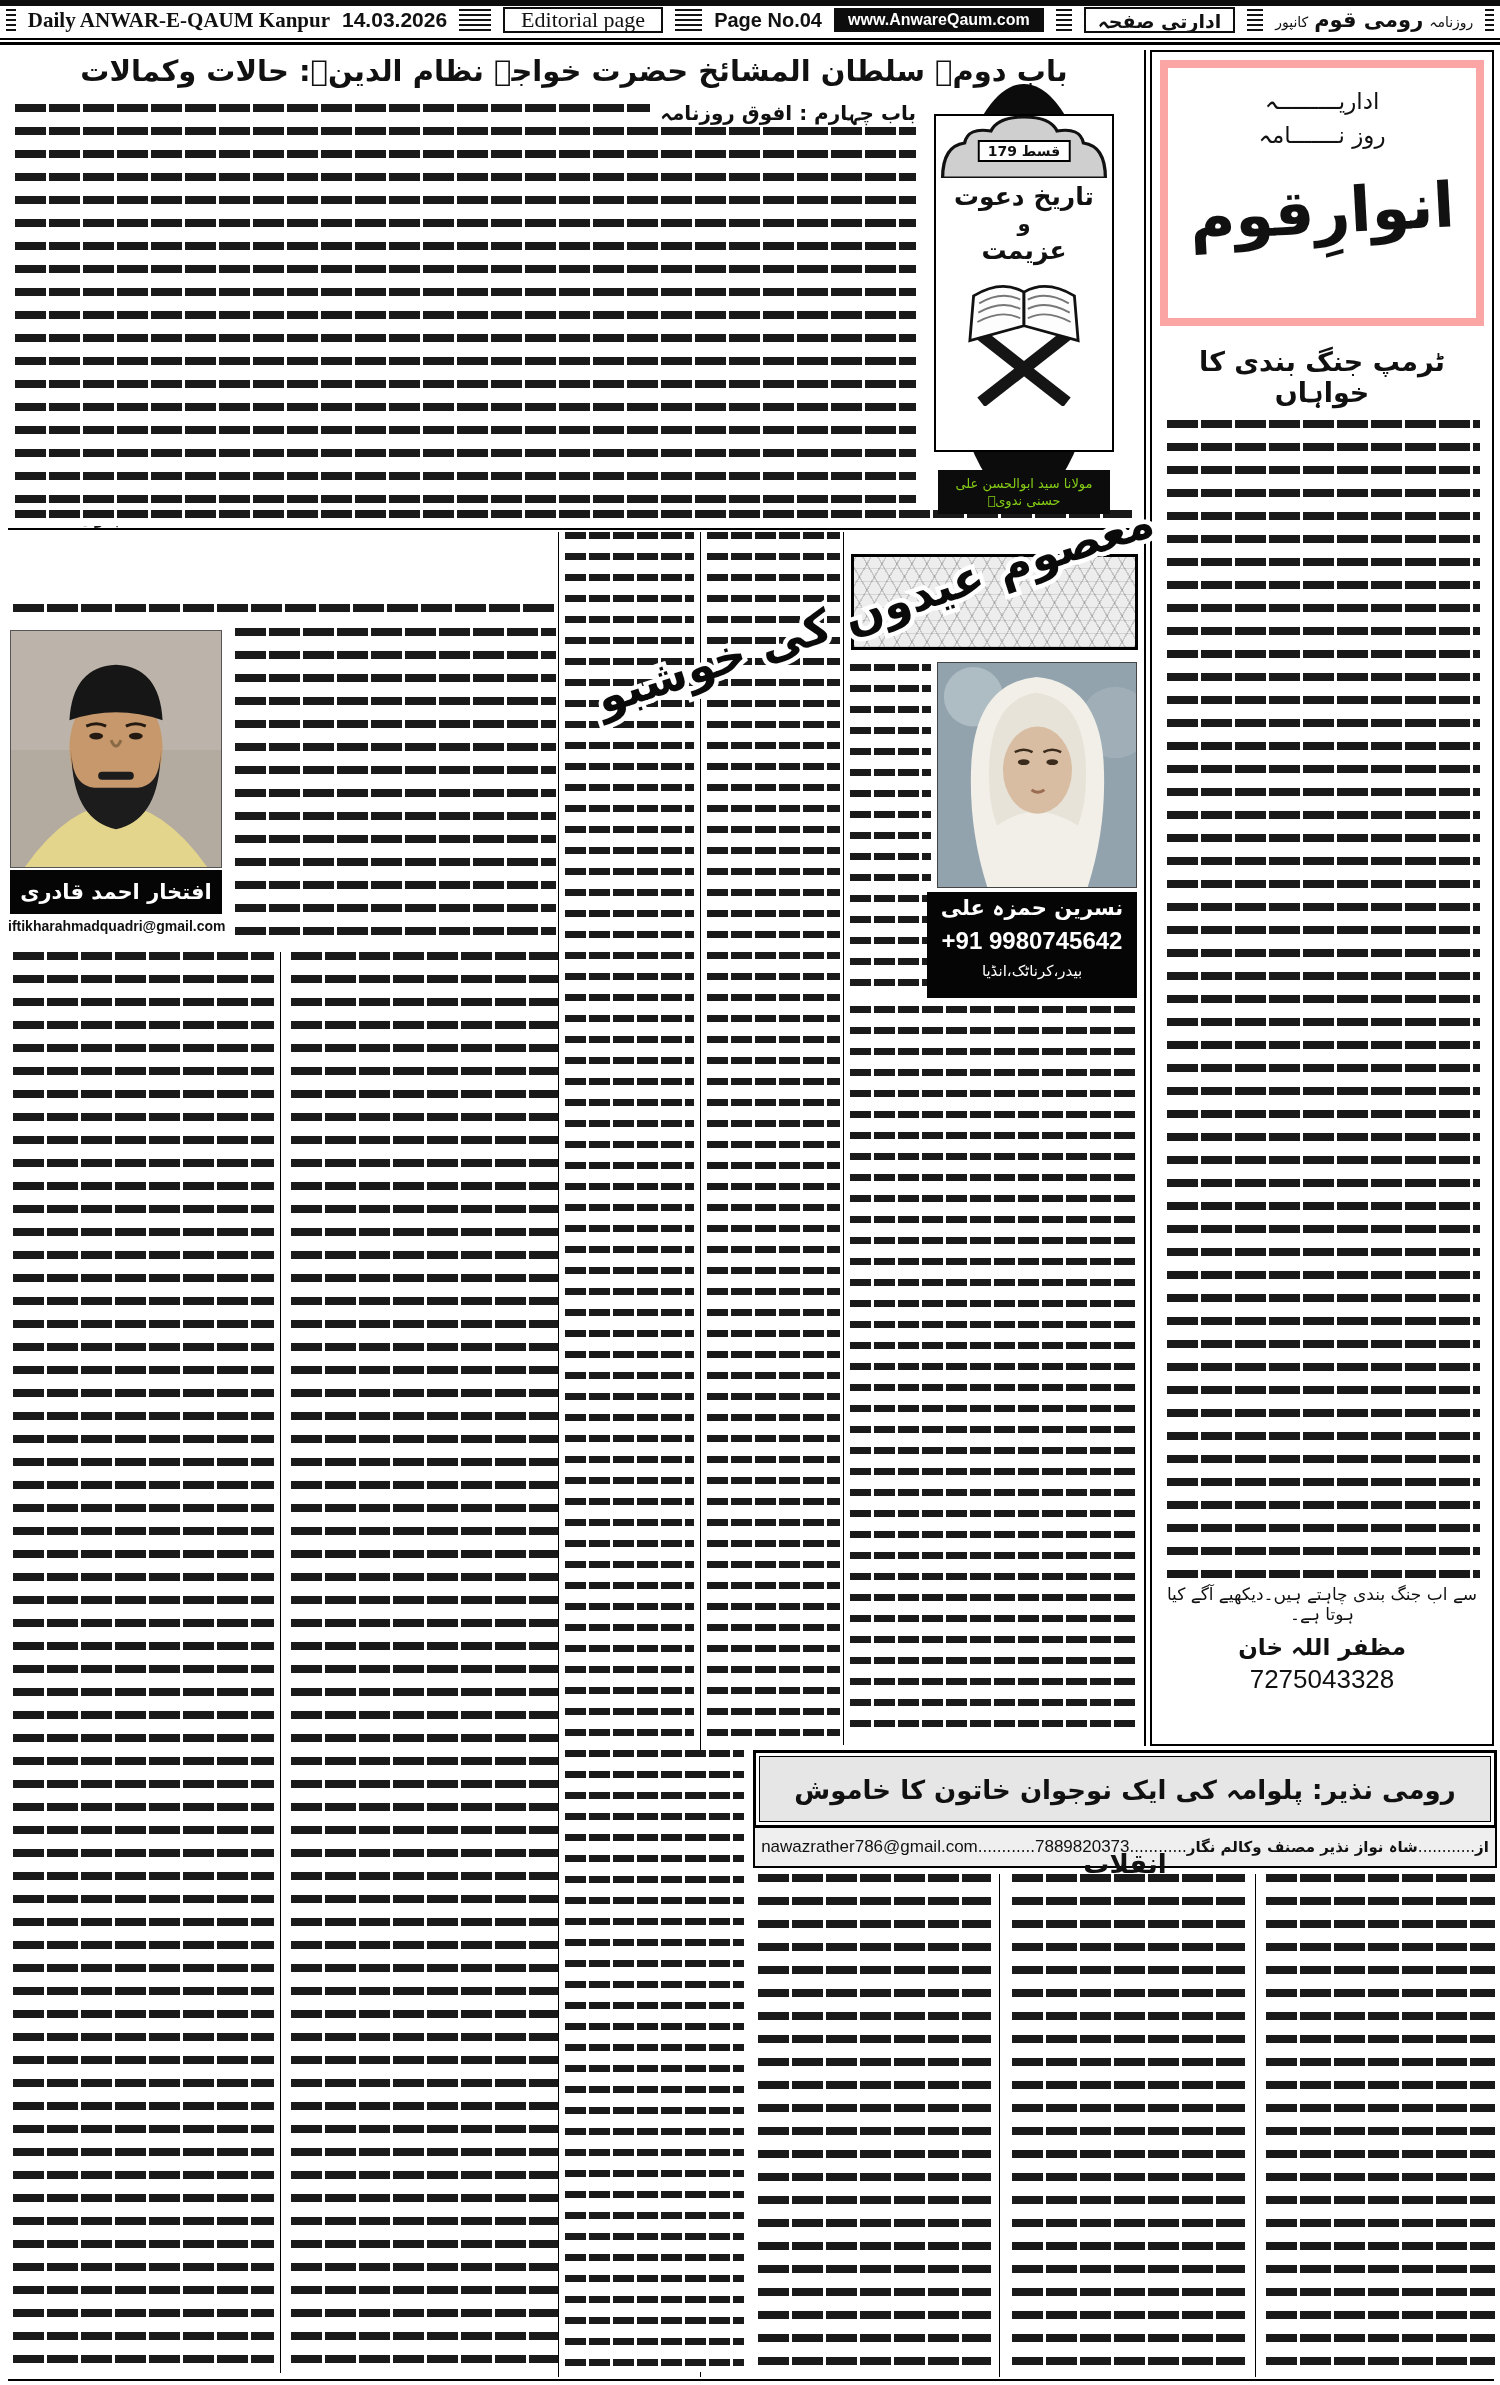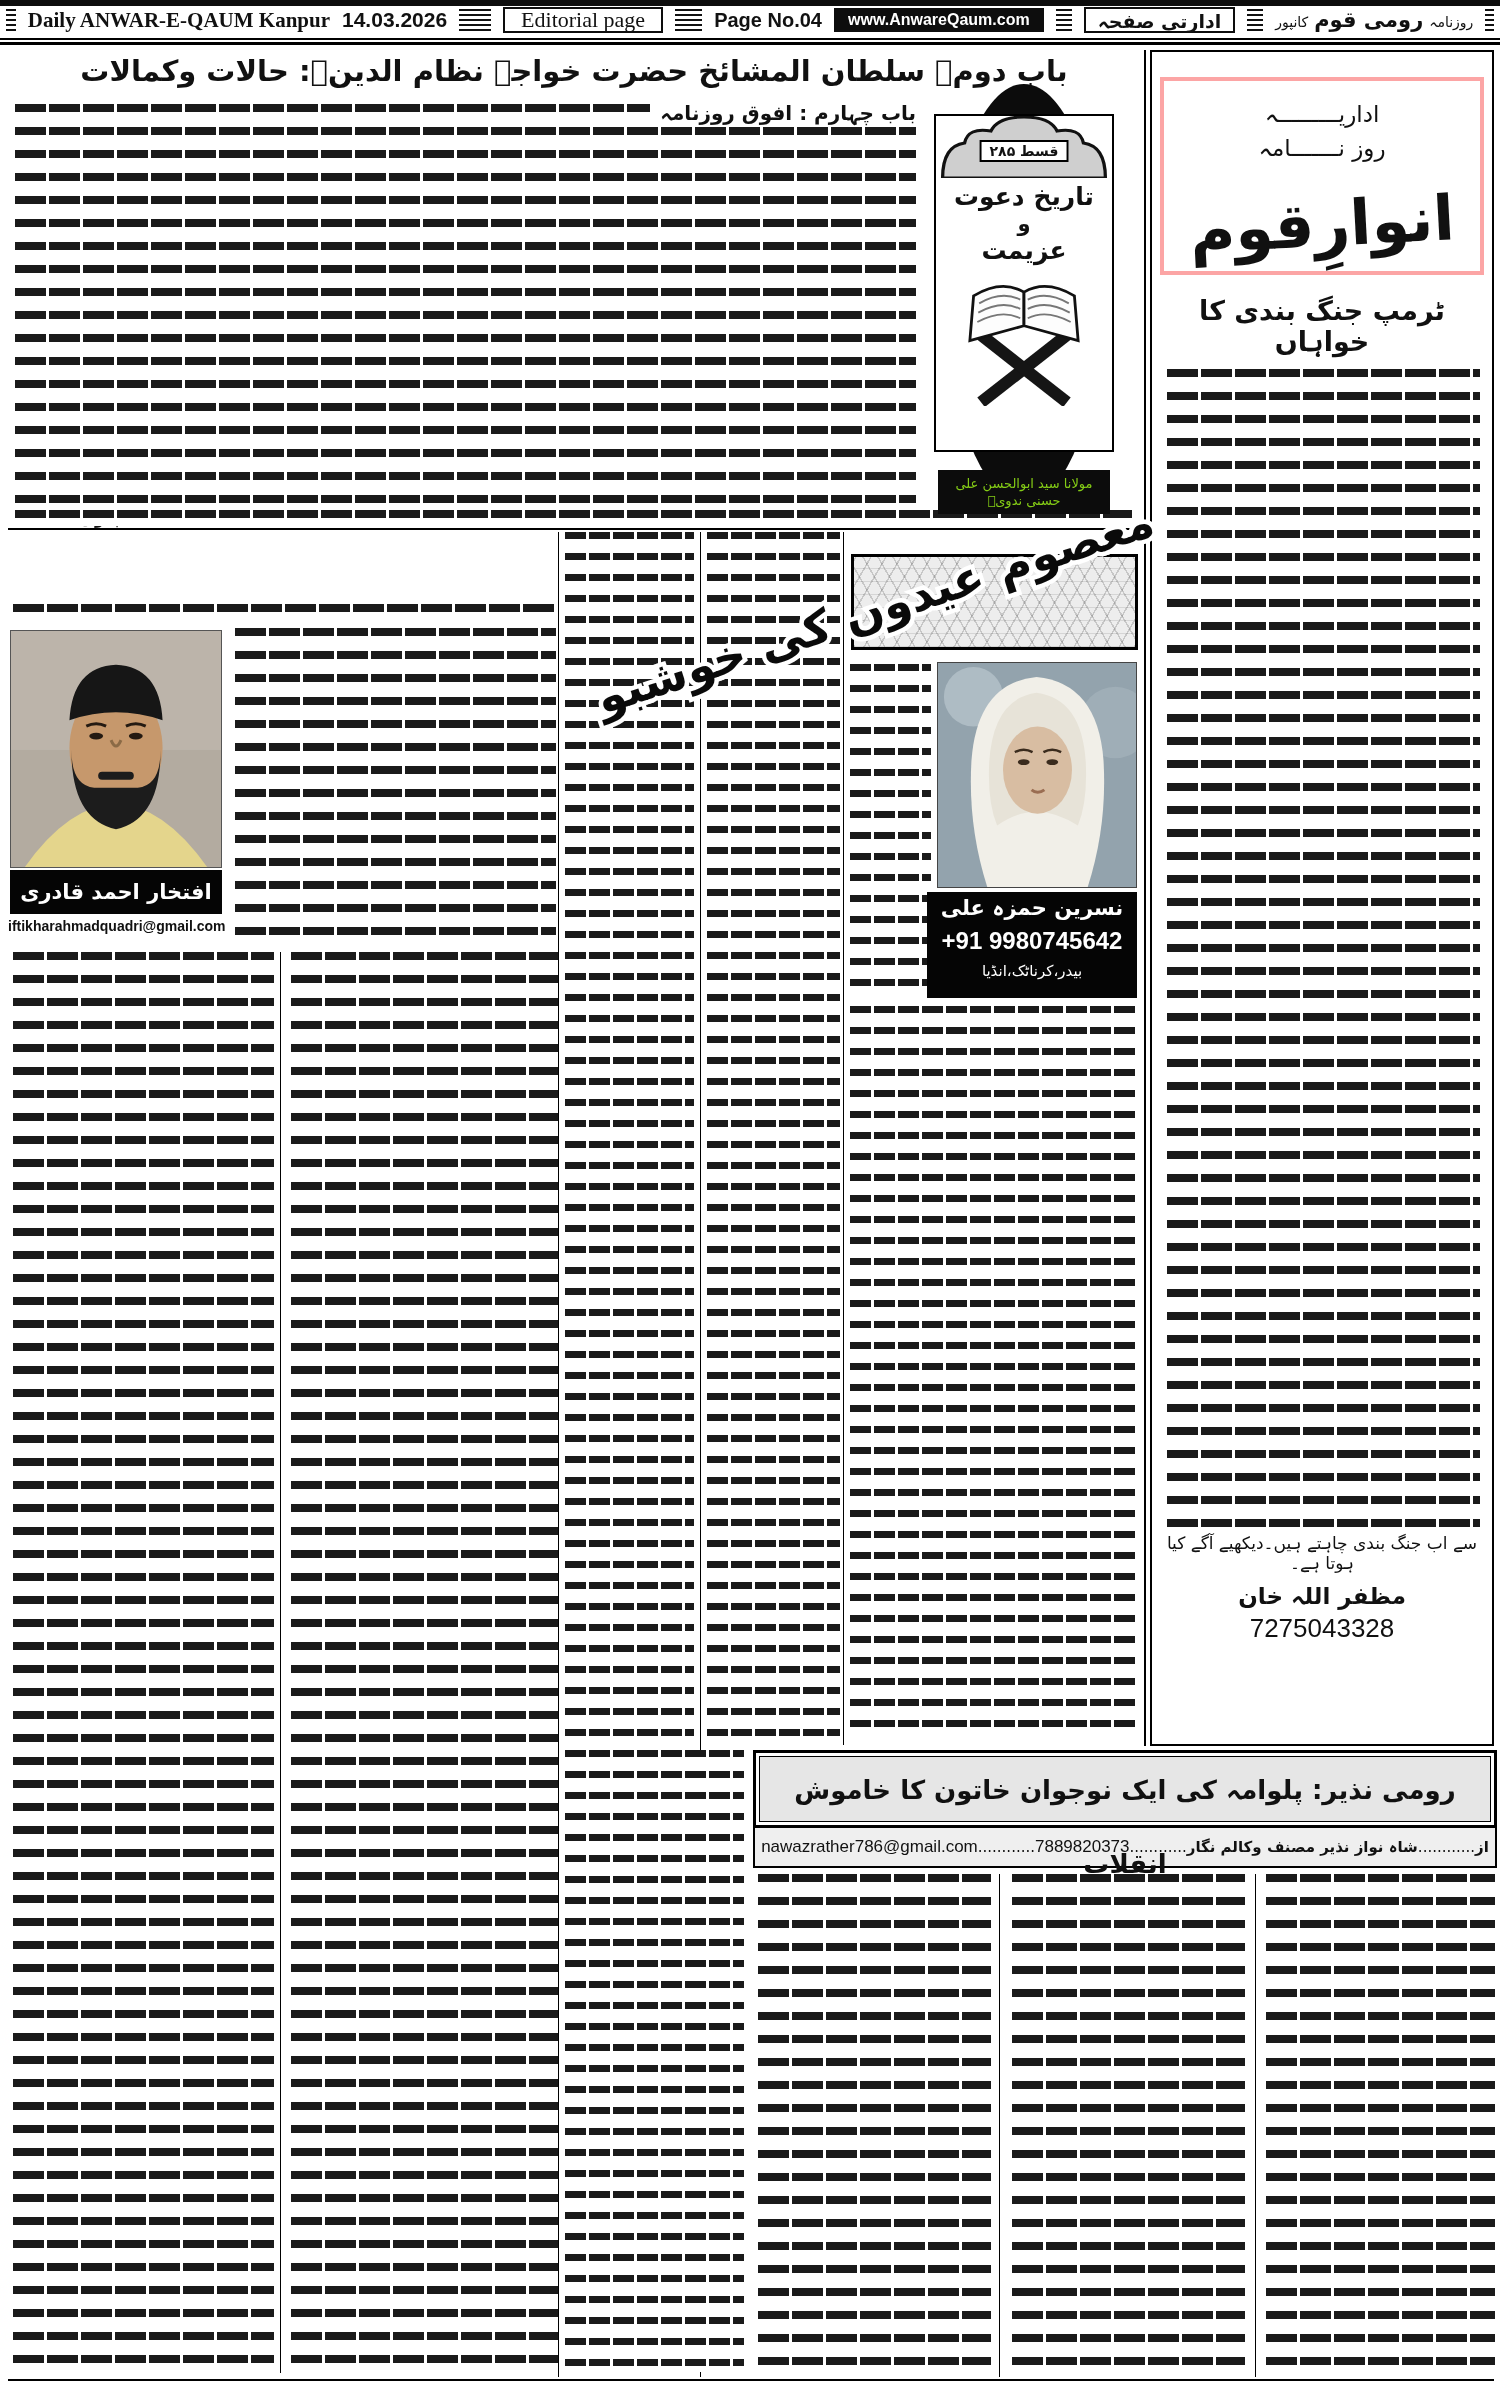--- a/index.html
+++ b/index.html
@@ -55,21 +55,21 @@
   .inset-frame{position:absolute;left:0;right:0;top:8px;height:338px;background:#fff;border:2px solid #000;text-align:center;overflow:visible;}
   .inset-episode{position:absolute;top:24px;left:50%;transform:translateX(-50%);background:#fff;border:2px solid #000;
                  font-weight:bold;font-size:14px;padding:1px 8px;white-space:nowrap;z-index:2;direction:rtl;}
   .inset-title{font-weight:bold;font-size:25px;direction:rtl;line-height:30px;}
   .inset-title.mid{font-size:21px;line-height:24px;}
   .inset-author{position:absolute;left:4px;right:4px;bottom:0;background:#0c0c0c;color:#84cc16;
                 font-size:13px;line-height:17px;padding:5px 2px;text-align:center;z-index:3;direction:rtl;}
 
   
   .editorial{position:absolute;left:1150px;top:50px;width:344px;height:1696px;border:2px solid #000;background:#fff;padding:8px 8px 0;}
-  .ed-box{border:4px solid #fca5a5;height:198px;padding-top:16px;text-align:center;direction:rtl;margin-top:17px;}
+  .ed-box{border:8px solid #fca5a5;height:266px;padding-top:16px;text-align:center;direction:rtl;}
   .ed-label{font-size:23px;line-height:34px;}
   .ed-mast{font-size:62px;font-weight:bold;line-height:100px;margin-top:10px;transform:rotate(-3deg);}
   .ed-headline{margin:20px 2px 4px;text-align:center;font-weight:bold;font-size:27px;direction:rtl;}
   .ed-sim{height:1158px;margin:12px 4px 0;}
   .ed-closing{font-size:17px;text-align:center;direction:rtl;margin-top:6px;}
   .ed-sign{font-size:23px;font-weight:bold;text-align:center;direction:rtl;margin-top:10px;}
   .ed-phone{font-size:26px;text-align:center;font-family:"Liberation Sans",sans-serif;margin-top:4px;}
 
   
   .left-article{position:absolute;left:8px;top:532px;width:550px;height:1845px;}
@@ -163,21 +163,21 @@
         <span class="ending">(جاری)۔۔۔۔۔۔</span>
       </div>
       <div class="t-sim2 sim"></div>
 
       <div class="inset">
         <div class="inset-oval"></div>
         <div class="inset-frame">
           <svg width="100%" height="62" viewBox="0 0 160 62" preserveAspectRatio="none">
             <path d="M6 62 Q6 30 26 27 Q29 11 50 15 Q56 1 80 1 Q104 1 110 15 Q131 11 134 27 Q154 30 154 62 Z" fill="#cfcfcf" stroke="#111" stroke-width="3"></path>
           </svg>
-          <div class="inset-episode ur">قسط ۲۸۵</div>
+          <div class="inset-episode ur">قسط 179</div>
           <div class="inset-title ur">تاریخ دعوت</div>
           <div class="inset-title mid ur">و</div>
           <div class="inset-title ur">عزیمت</div>
           <svg width="150" height="140" viewBox="0 0 160 150">
             <path d="M34 146 L126 74" stroke="#151515" stroke-width="13"></path>
             <path d="M34 74 L126 146" stroke="#151515" stroke-width="13"></path>
             <path d="M80 64 L22 80 L26 32 Q56 14 80 28 Z" fill="#fdfdfd" stroke="#111" stroke-width="3"></path>
             <path d="M80 64 L138 80 L134 32 Q104 14 80 28 Z" fill="#fdfdfd" stroke="#111" stroke-width="3"></path>
             <path d="M32 40 Q56 26 76 36 M31 50 Q56 36 76 46 M30 60 Q56 46 76 56" stroke="#777" stroke-width="2" fill="none"></path>
             <path d="M128 40 Q104 26 84 36 M129 50 Q104 36 84 46 M130 60 Q104 46 84 56" stroke="#777" stroke-width="2" fill="none"></path>

